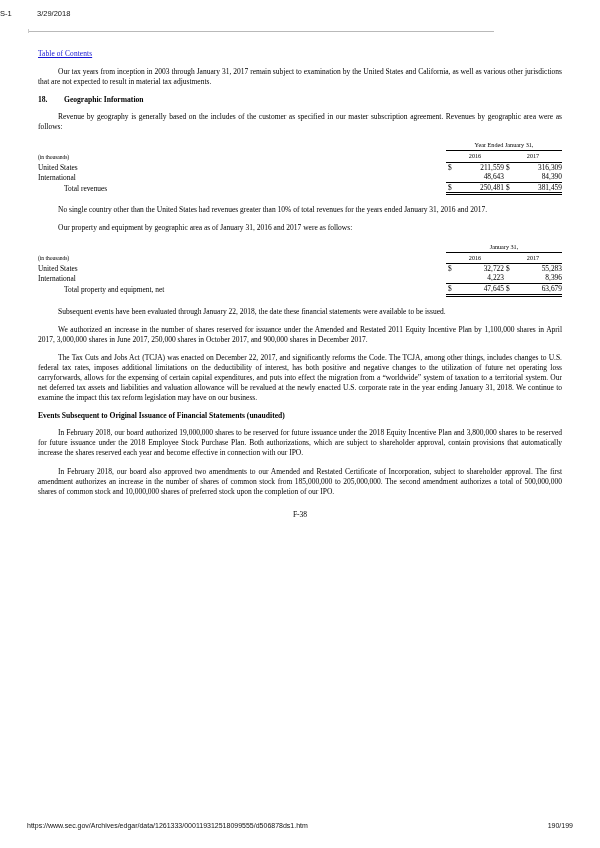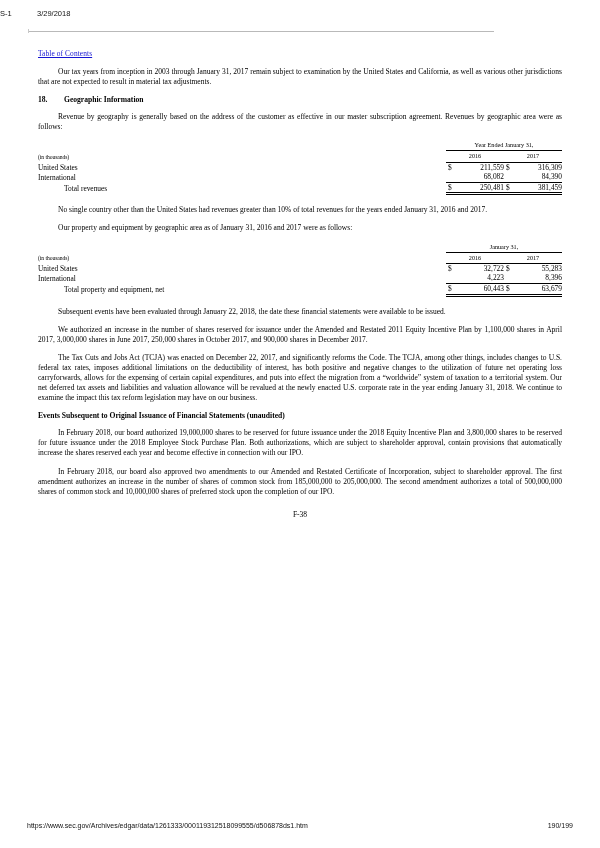--- a/index.html
+++ b/index.html
@@ -207,21 +207,21 @@
 <div class="page">
 
   <a href="#" class="toc-link" style="color: rgb(20, 20, 210);">Table of Contents</a>
 
   <p class="body">Our tax years from inception in 2003 through January 31, 2017 remain subject to examination by the United States and California, as well as various other jurisdictions that are not expected to result in material tax adjustments.</p>
 
   <h3 class="section">
     <span class="num">18.</span><span>Geographic Information</span>
   </h3>
 
-  <p class="body">Revenue by geography is generally based on the address of the customer as effective in our master subscription agreement. Revenues by geographic area were as follows:</p>
+  <p class="body">Revenue by geography is generally based on the includes of the customer as specified in our master subscription agreement. Revenues by geographic area were as follows:</p>
 
   
   <table class="fin">
     <tbody>
         <tr>
       <td class="lbl"></td>
       <td class="spacer"></td>
       <th class="grp" colspan="2">
             <span>Year Ended January 31,</span>
           </th>
@@ -238,21 +238,21 @@
     </tr>
     <tr>
       <td class="lbl">United States</td>
       <td class="spacer"></td>
       <td class="num"><span class="cur">$</span><span>211,559</span></td>
       <td class="num"><span class="cur">$</span><span>316,309</span></td>
     </tr>
     <tr>
       <td class="lbl">International</td>
       <td class="spacer"></td>
-      <td class="num botline"><span class="cur"></span><span>68,082</span></td>
+      <td class="num botline"><span class="cur"></span><span>48,643</span></td>
       <td class="num botline"><span class="cur"></span><span>84,390</span></td>
     </tr>
     <tr>
       <td class="lbl indent">Total revenues</td>
       <td class="spacer"></td>
       <td class="num dblline"><span class="cur">$</span><span>250,481</span></td>
       <td class="num dblline"><span class="cur">$</span><span>381,459</span></td>
     </tr>
   </tbody>
     </table>
@@ -289,21 +289,21 @@
     </tr>
     <tr>
       <td class="lbl">International</td>
       <td class="spacer"></td>
       <td class="num botline"><span class="cur"></span><span>4,223</span></td>
       <td class="num botline"><span class="cur"></span><span>8,396</span></td>
     </tr>
     <tr>
       <td class="lbl indent">Total property and equipment, net</td>
       <td class="spacer"></td>
-      <td class="num dblline"><span class="cur">$</span><span>60,443</span></td>
+      <td class="num dblline"><span class="cur">$</span><span>47,645</span></td>
       <td class="num dblline"><span class="cur">$</span><span>63,679</span></td>
     </tr>
   </tbody>
     </table>
 
 
   <p class="body">Subsequent events have been evaluated through January 22, 2018, the date these financial statements were available to be issued.</p>
   <p class="body">We authorized an increase in the number of shares reserved for issuance under the Amended and Restated 2011 Equity Incentive Plan by 1,100,000 shares in April 2017, 3,000,000 shares in June 2017, 250,000 shares in October 2017, and 900,000 shares in December 2017.</p>
   <p class="body">The Tax Cuts and Jobs Act (TCJA) was enacted on December 22, 2017, and significantly reforms the Code. The TCJA, among other things, includes changes to U.S. federal tax rates, imposes additional limitations on the deductibility of interest, has both positive and negative changes to the utilization of future net operating loss carryforwards, allows for the expensing of certain capital expenditures, and puts into effect the migration from a “worldwide” system of taxation to a territorial system. Our net deferred tax assets and liabilities and valuation allowance will be revalued at the newly enacted U.S. corporate rate in the year ending January 31, 2018. We continue to examine the impact this tax reform legislation may have on our business.</p>
 

